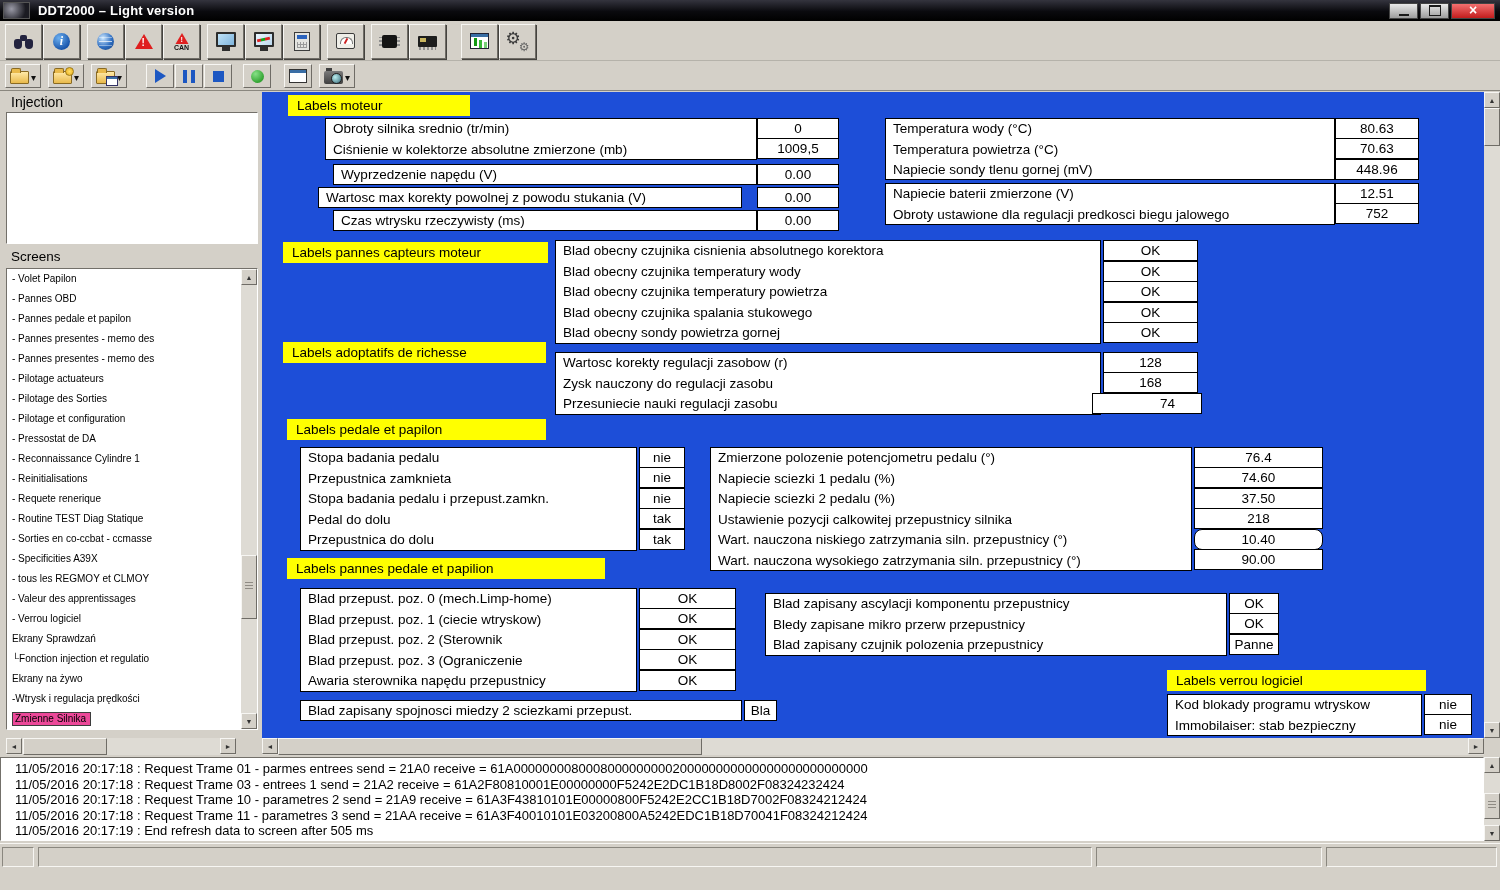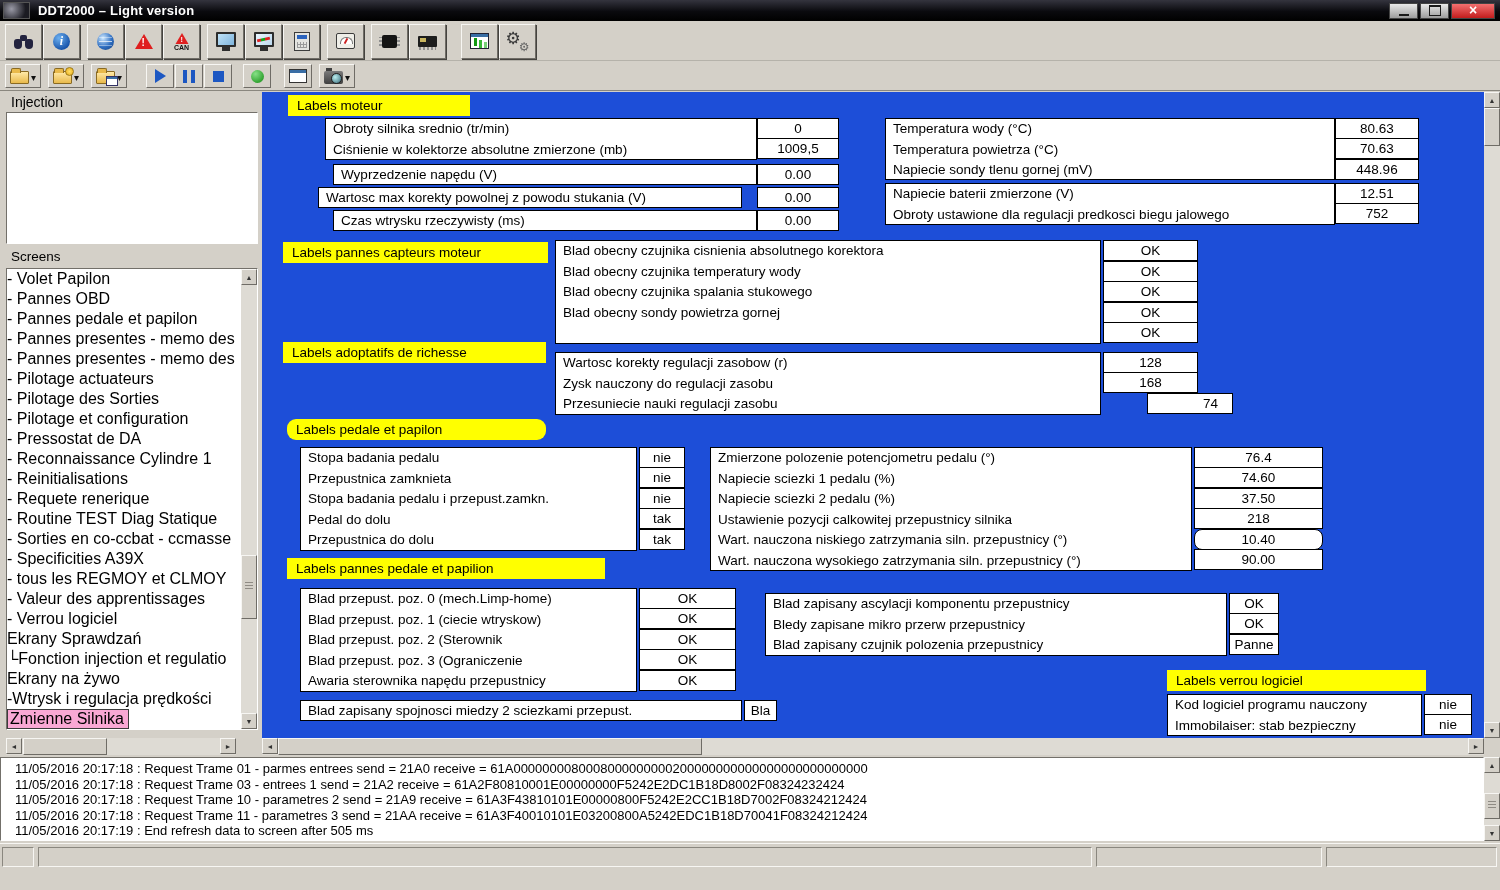--- a/index.html
+++ b/index.html
@@ -102,22 +102,22 @@
 
   
   .sidebar{position:absolute;left:4px;top:92px;width:256px;height:663px;background:#d4d0c8;}
   .sb-header{height:20px;line-height:20px;padding-left:7px;font-size:14px;}
   .sb-empty{position:absolute;left:2px;top:20px;width:252px;height:132px;background:#fff;
     border:1px solid;border-color:#73706a #fff #fff #73706a;}
   .sb-screens{position:absolute;left:7px;top:157px;font-size:13.5px;}
   .sb-listwrap{position:absolute;left:2px;top:176px;width:252px;height:462px;background:#fff;
     border:1px solid;border-color:#73706a #fff #fff #73706a;}
   .sb-list{position:absolute;left:0;top:0;right:16px;bottom:0;overflow:hidden;}
-  .sb-item{height:20px;line-height:20px;font-size:16px;white-space:nowrap;overflow:hidden;}
-  .sb-item .sel{border:1px solid #3c3c3c;background:#f9a8d4;padding:0 4px 1px 2px;}
+  .sb-item{height:20px;line-height:20px;padding-left:5px;font-size:10px;white-space:nowrap;overflow:hidden;}
+  .sb-item .sel{border:1px solid #3c3c3c;background:#ec4899;padding:0 4px 1px 2px;}
 
   
   .track{position:absolute;background:#dedbd4;}
   .sbtn{position:absolute;width:16px;height:16px;display:flex;align-items:center;justify-content:center;
     background:#d4d0c8;border:1px solid;border-color:#f7f6f3 #6f6c66 #6f6c66 #f7f6f3;color:#333;}
   .sbtn.up::after{content:"▲";font-size:7px;}
   .sbtn.down::after{content:"▼";font-size:7px;}
   .sbtn.left::after{content:"◄";font-size:7px;}
   .sbtn.right::after{content:"►";font-size:7px;}
   .thumb{position:absolute;background:#d4d0c8;border:1px solid;border-color:#f7f6f3 #6f6c66 #6f6c66 #f7f6f3;}
@@ -310,40 +310,41 @@
     <span class="lrow">Napiecie baterii zmierzone (V)</span>
     <span class="lrow">Obroty ustawione dla regulacji predkosci biegu jalowego</span>
   </div>
   <div class="vbox" style="left:1073px;top:91px;width:84px;">12.51</div>
   <div class="vbox" style="left:1073px;top:111px;width:84px;">752</div>
 
   <div class="ylabel" style="left:21px;top:150px;width:265px;">Labels pannes capteurs moteur</div>
   <div class="lbox" style="left:293px;top:148px;width:546px;height:104px;">
     <span class="lrow">Blad obecny czujnika cisnienia absolutnego korektora</span>
     <span class="lrow">Blad obecny czujnika temperatury wody</span>
+    <span class="lrow">Blad obecny czujnika temperatury powietrza</span>
     <span class="lrow">Blad obecny czujnika spalania stukowego</span>
     <span class="lrow">Blad obecny sondy powietrza gornej</span>
   </div>
   <div class="vbox" style="left:841px;top:148px;width:95px;">OK</div>
   <div class="vbox" style="left:841px;top:169px;width:95px;">OK</div>
   <div class="vbox" style="left:841px;top:189px;width:95px;">OK</div>
   <div class="vbox" style="left:841px;top:210px;width:95px;">OK</div>
   <div class="vbox" style="left:841px;top:230px;width:95px;">OK</div>
 
   <div class="ylabel" style="left:21px;top:250px;width:263px;">Labels adoptatifs de richesse</div>
   <div class="lbox" style="left:293px;top:260px;width:546px;height:63px;">
     <span class="lrow">Wartosc korekty regulacji zasobow (r)</span>
     <span class="lrow">Zysk nauczony do regulacji zasobu</span>
     <span class="lrow">Przesuniecie nauki regulacji zasobu</span>
   </div>
   <div class="vbox" style="left:841px;top:260px;width:95px;">128</div>
   <div class="vbox" style="left:841px;top:280px;width:95px;">168</div>
-  <div class="vbox" style="left:885px;top:301px;width:86px;padding-left:41px;">74</div>
-
-  <div class="ylabel" style="left:25px;top:327px;width:259px;border-radius:9px;">Labels pedale et papilon</div>
+  <div class="vbox" style="left:830px;top:301px;width:110px;padding-left:41px;">74</div>
+
+  <div class="ylabel" style="left:25px;top:327px;width:259px;">Labels pedale et papilon</div>
   <div class="lbox" style="left:38px;top:355px;width:337px;height:104px;">
     <span class="lrow">Stopa badania pedalu</span>
     <span class="lrow">Przepustnica zamknieta</span>
     <span class="lrow">Stopa badania pedalu i przepust.zamkn.</span>
     <span class="lrow">Pedal do dolu</span>
     <span class="lrow">Przepustnica do dolu</span>
   </div>
   <div class="vbox" style="left:377px;top:355px;width:46px;">nie</div>
   <div class="vbox" style="left:377px;top:375px;width:46px;">nie</div>
   <div class="vbox" style="left:377px;top:396px;width:46px;">nie</div>
@@ -388,21 +389,21 @@
   <div class="vbox" style="left:967px;top:521px;width:50px;">OK</div>
   <div class="vbox" style="left:967px;top:542px;width:50px;">Panne</div>
 
   <div class="lbox" style="left:38px;top:608px;width:442px;height:21px;">
       <span class="lrow">Blad zapisany spojnosci miedzy 2 sciezkami przepust.</span>
     </div>
   <div class="vbox" style="left:482px;top:608px;width:33px;">Bla</div>
 
   <div class="ylabel" style="left:905px;top:578px;width:259px;">Labels verrou logiciel</div>
   <div class="lbox" style="left:905px;top:602px;width:255px;height:42px;">
-    <span class="lrow">Kod logiciel programu nauczony</span>
+    <span class="lrow">Kod blokady programu wtryskow</span>
     <span class="lrow">Immobilaiser: stab bezpieczny</span>
   </div>
   <div class="vbox" style="left:1162px;top:602px;width:48px;">nie</div>
   <div class="vbox" style="left:1162px;top:622px;width:48px;">nie</div>
 </div>
 
 <div class="track" style="left:1484px;top:92px;width:16px;height:646px;">
   <span class="sbtn up" style="left:0;top:0;"></span>
   <span class="thumb" style="left:0;right:0;top:16px;height:38px;"></span>
   <span class="sbtn down" style="left:0;bottom:0;"></span>

